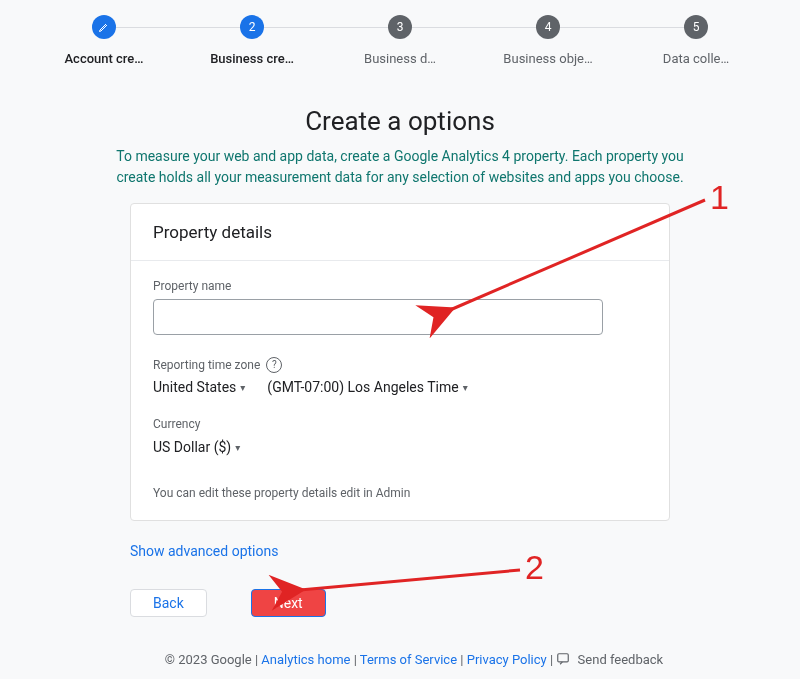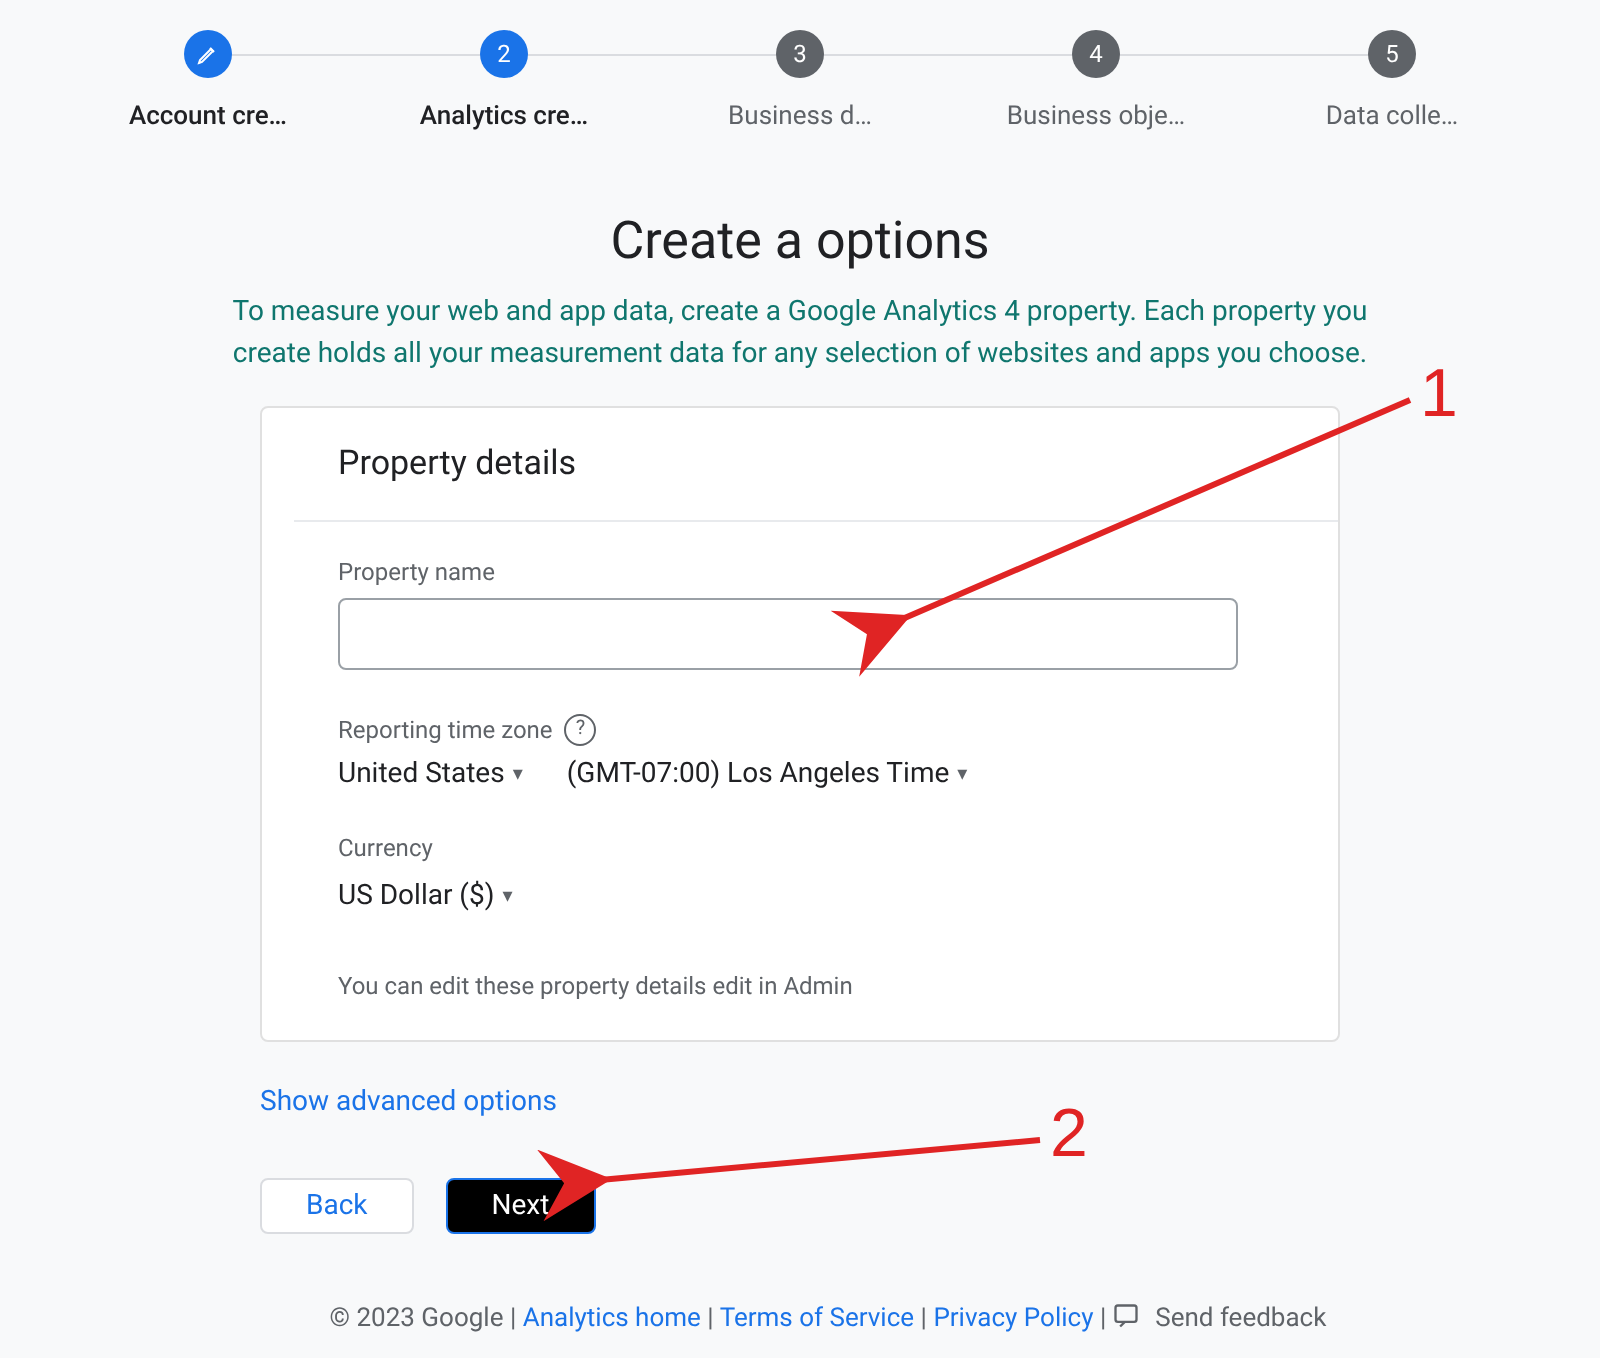--- a/index.html
+++ b/index.html
@@ -84,21 +84,20 @@
     line-height: 1.5;
     max-width: 580px;
   }
   .card {
     background: #fff;
     border-radius: 4px;
     text-align: left;
     margin: 0 auto;
     max-width: 540px;
     border: 1px solid #e0e0e0;
-    padding-left: 16px;
   }
   .card-header {
     padding: 18px 22px;
     font-size: 17px;
     font-weight: 400;
     color: #202124;
     border-bottom: 1px solid #e8eaed;
   }
   .card-body {
     padding: 18px 22px 20px;
@@ -174,23 +173,24 @@
     display: inline-flex;
     align-items: center;
     justify-content: center;
   }
   .btn-secondary {
     background: #fff;
     border: 1px solid #dadce0;
     color: #1a73e8;
   }
   .btn-primary {
-    background: #000000;
+    background: #ef4444;
     border: 1px solid #1a73e8;
     color: #fff;
+    margin-left: 28px;
   }
 
   
   .footer {
     position: absolute;
     bottom: 10px;
     left: 0; right: 0;
     text-align: center;
     font-size: 13px;
     color: #5f6368;
@@ -229,21 +229,21 @@
       <svg width="12" height="12" viewBox="0 0 24 24" fill="none" stroke="#fff" stroke-width="2">
           <path d="M3 21l3-1 11-11-2-2L4 18l-1 3z"></path>
           <path d="M14 6l4 4"></path>
         </svg>
     </div>
     <div class="step-label dark">Account cre…</div>
     <div class="step-line"></div>
   </div>
   <div class="step">
     <div class="step-circle active">2</div>
-    <div class="step-label dark">Analytics cre…</div>
+    <div class="step-label dark">Business cre…</div>
     <div class="step-line"></div>
   </div>
   <div class="step">
     <div class="step-circle pending">3</div>
     <div class="step-label">Business d…</div>
     <div class="step-line"></div>
   </div>
   <div class="step">
     <div class="step-circle pending">4</div>
     <div class="step-label">Business obje…</div>

